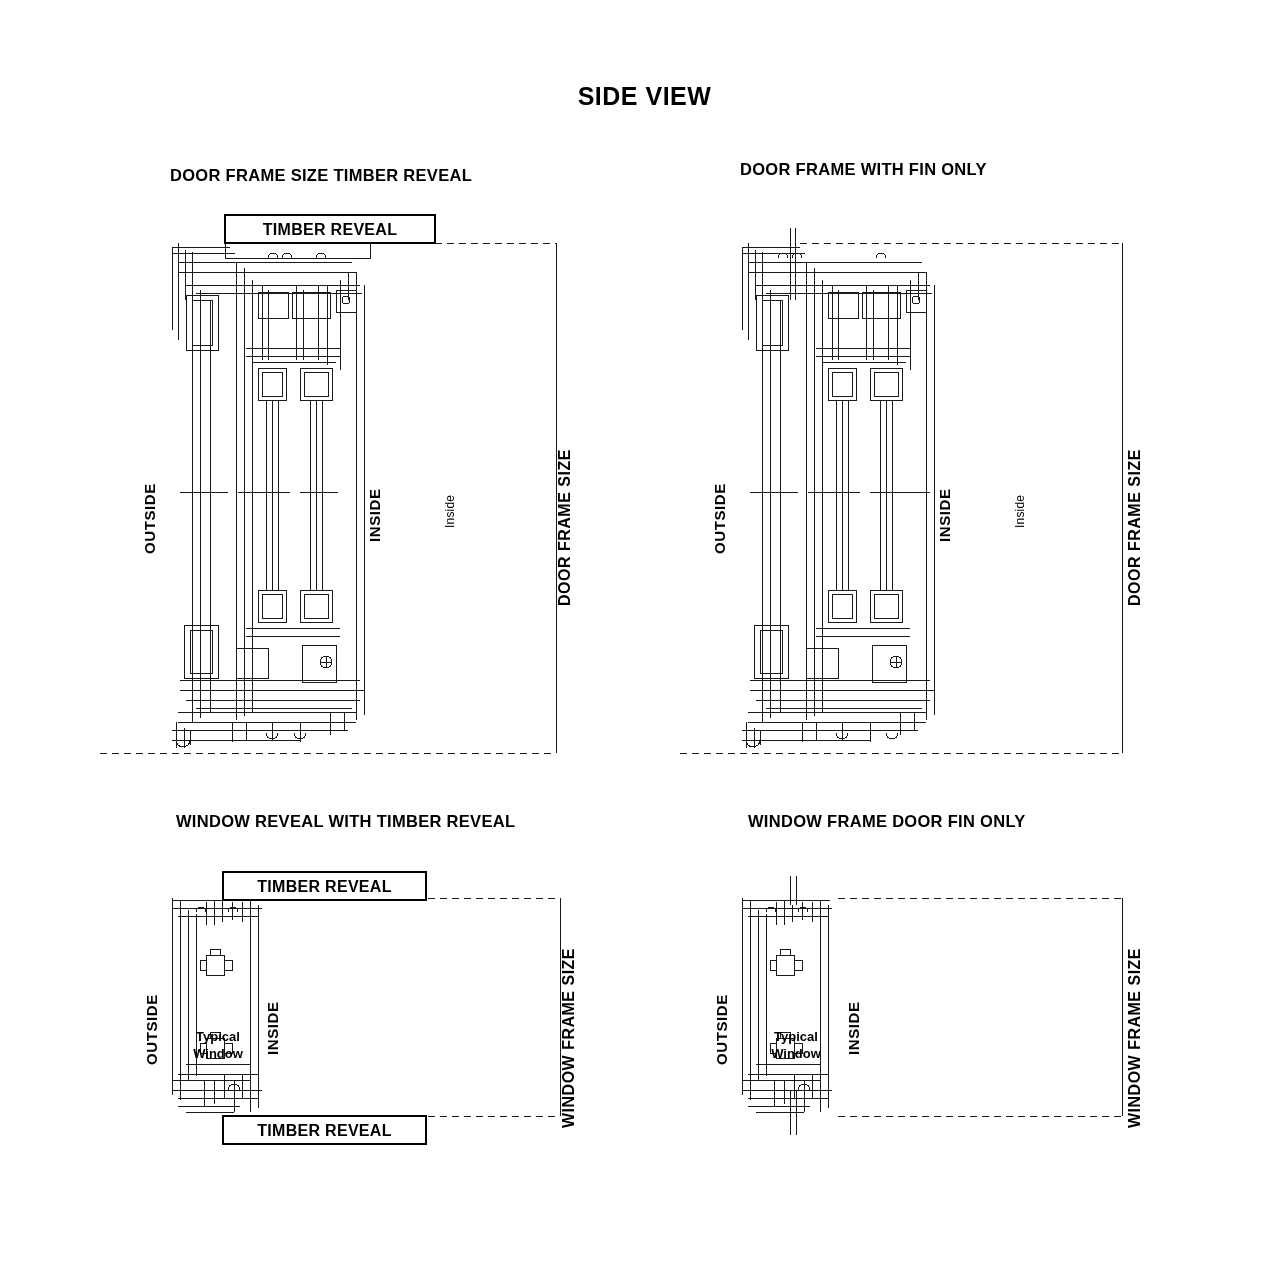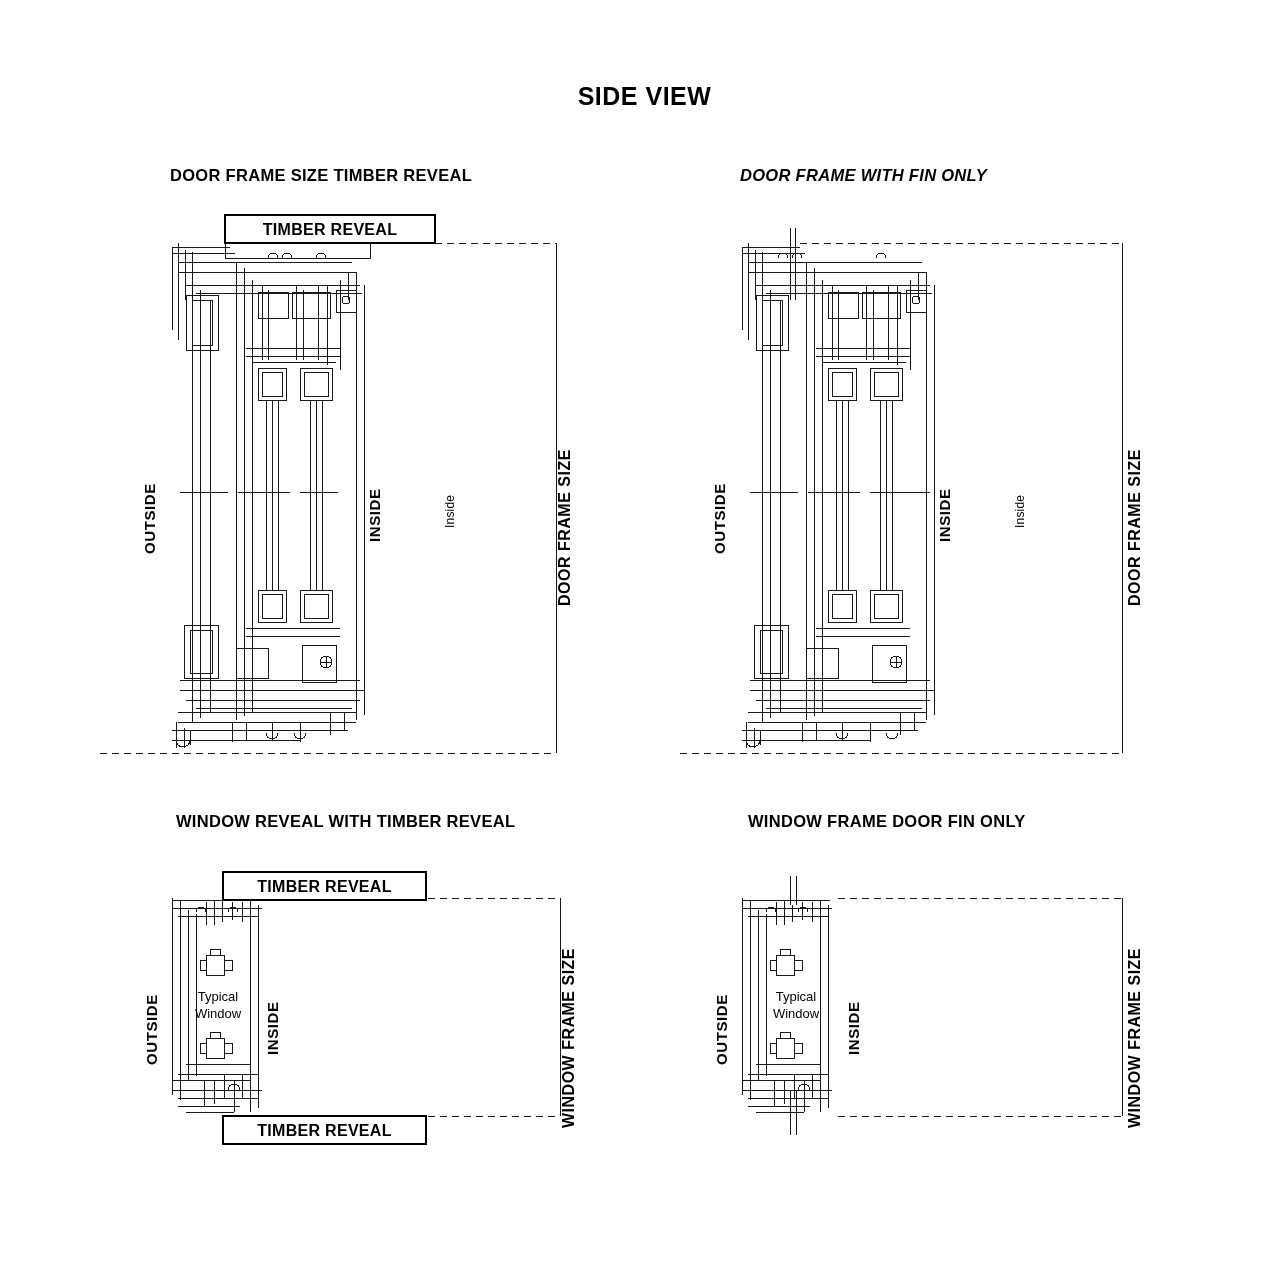--- a/index.html
+++ b/index.html
@@ -63,24 +63,25 @@
     letter-spacing: 0.3px;
     text-align: center;
     line-height: 28px;
     height: 30px;
     white-space: nowrap;
     box-sizing: border-box;
   }
   .plain-label {
     position: absolute;
     font-size: 13px;
-    font-weight: normal;
+    font-weight: bold;
     text-align: center;
     line-height: 17px;
     white-space: nowrap;
+    margin-top: 40px;
   }
   svg.draw {
     position: absolute;
     top: 0;
     left: 0;
     width: 1269px;
     height: 1271px;
     pointer-events: none;
   }
 </style>
@@ -424,21 +425,21 @@
   <div class="boxed" style="top:214px; left:224px; width:212px;">TIMBER REVEAL</div>
 
   <div class="vlabel" style="top:444px; left:141px; height:110px;">OUTSIDE</div>
 
   <div class="vlabel" style="top:452px; left:366px; height:90px;">INSIDE</div>
 
   <div class="vlabel small" style="top:472px; left:443px; height:56px;">Inside</div>
 
   <div class="vlabel dim" style="top:396px; left:556px; height:210px;">DOOR FRAME SIZE</div>
 
-  <div class="panel-title" style="top:166px; left:740px;font-style:italic;">DOOR FRAME WITH FIN ONLY</div>
+  <div class="panel-title" style="top:160px; left:740px;">DOOR FRAME WITH FIN ONLY</div>
 
   <div class="vlabel" style="top:444px; left:711px; height:110px;">OUTSIDE</div>
 
   <div class="vlabel" style="top:452px; left:936px; height:90px;">INSIDE</div>
 
   <div class="vlabel small" style="top:472px; left:1013px; height:56px;">Inside</div>
 
   <div class="vlabel dim" style="top:396px; left:1126px; height:210px;">DOOR FRAME SIZE</div>
 
   <div class="panel-title" style="top:812px; left:176px;">WINDOW REVEAL WITH TIMBER REVEAL</div>

